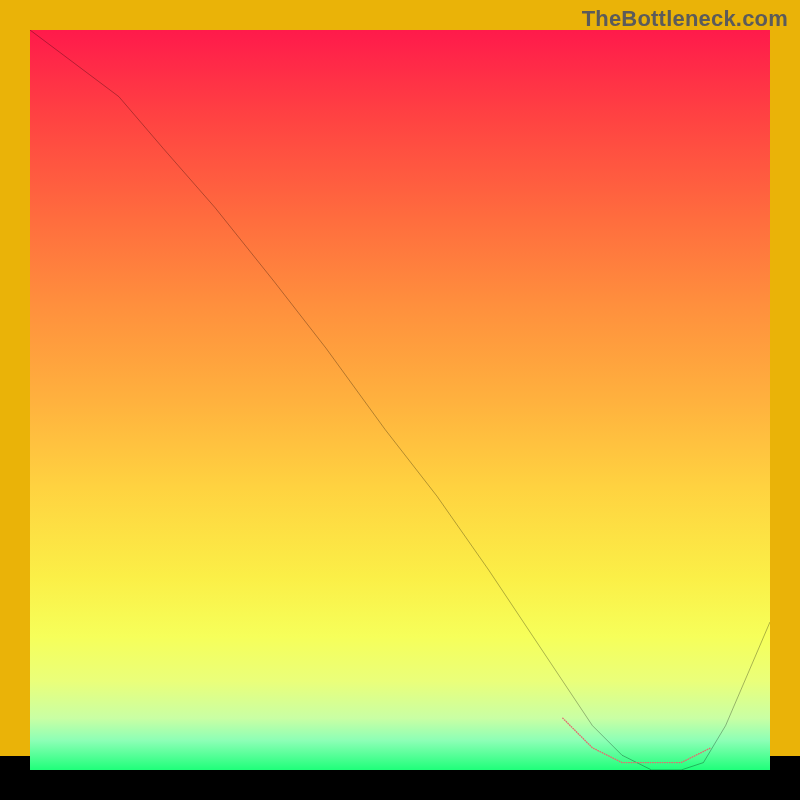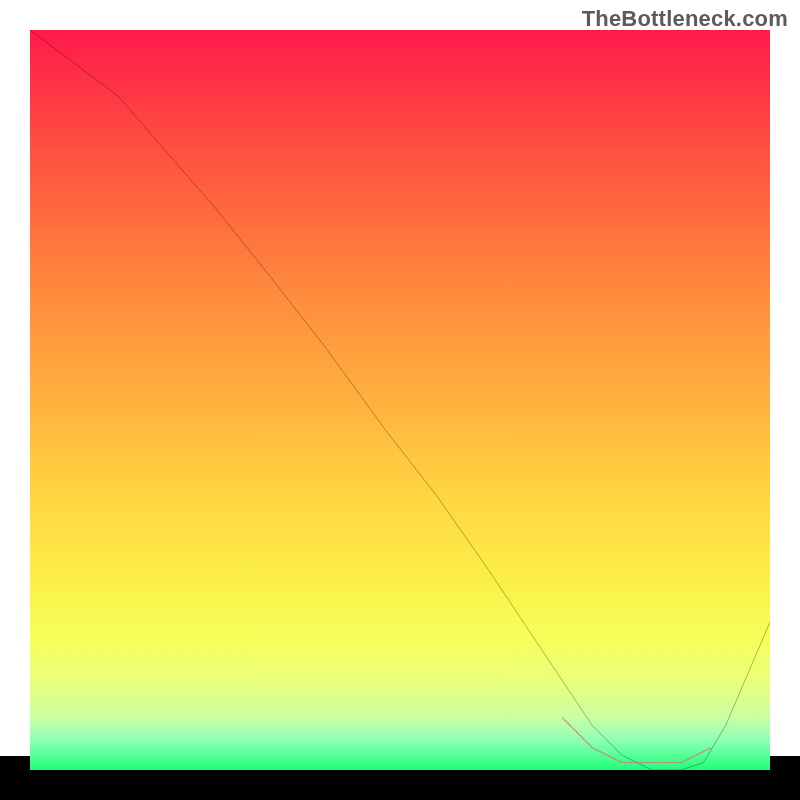--- a/index.html
+++ b/index.html
@@ -10,21 +10,21 @@
     background: #000;
     overflow: hidden;
     font-family: Arial, Helvetica, sans-serif;
   }
   .frame {
     position: absolute;
     left: 0;
     top: 0;
     width: 800px;
     height: 756px;
-    background: #ffffff;
+    background: #eab308;
   }
   .plot-area {
     position: absolute;
     left: 30px;
     top: 30px;
     width: 740px;
     height: 740px;
     background: linear-gradient(
       to bottom,
       #ff1a4b 0%,

